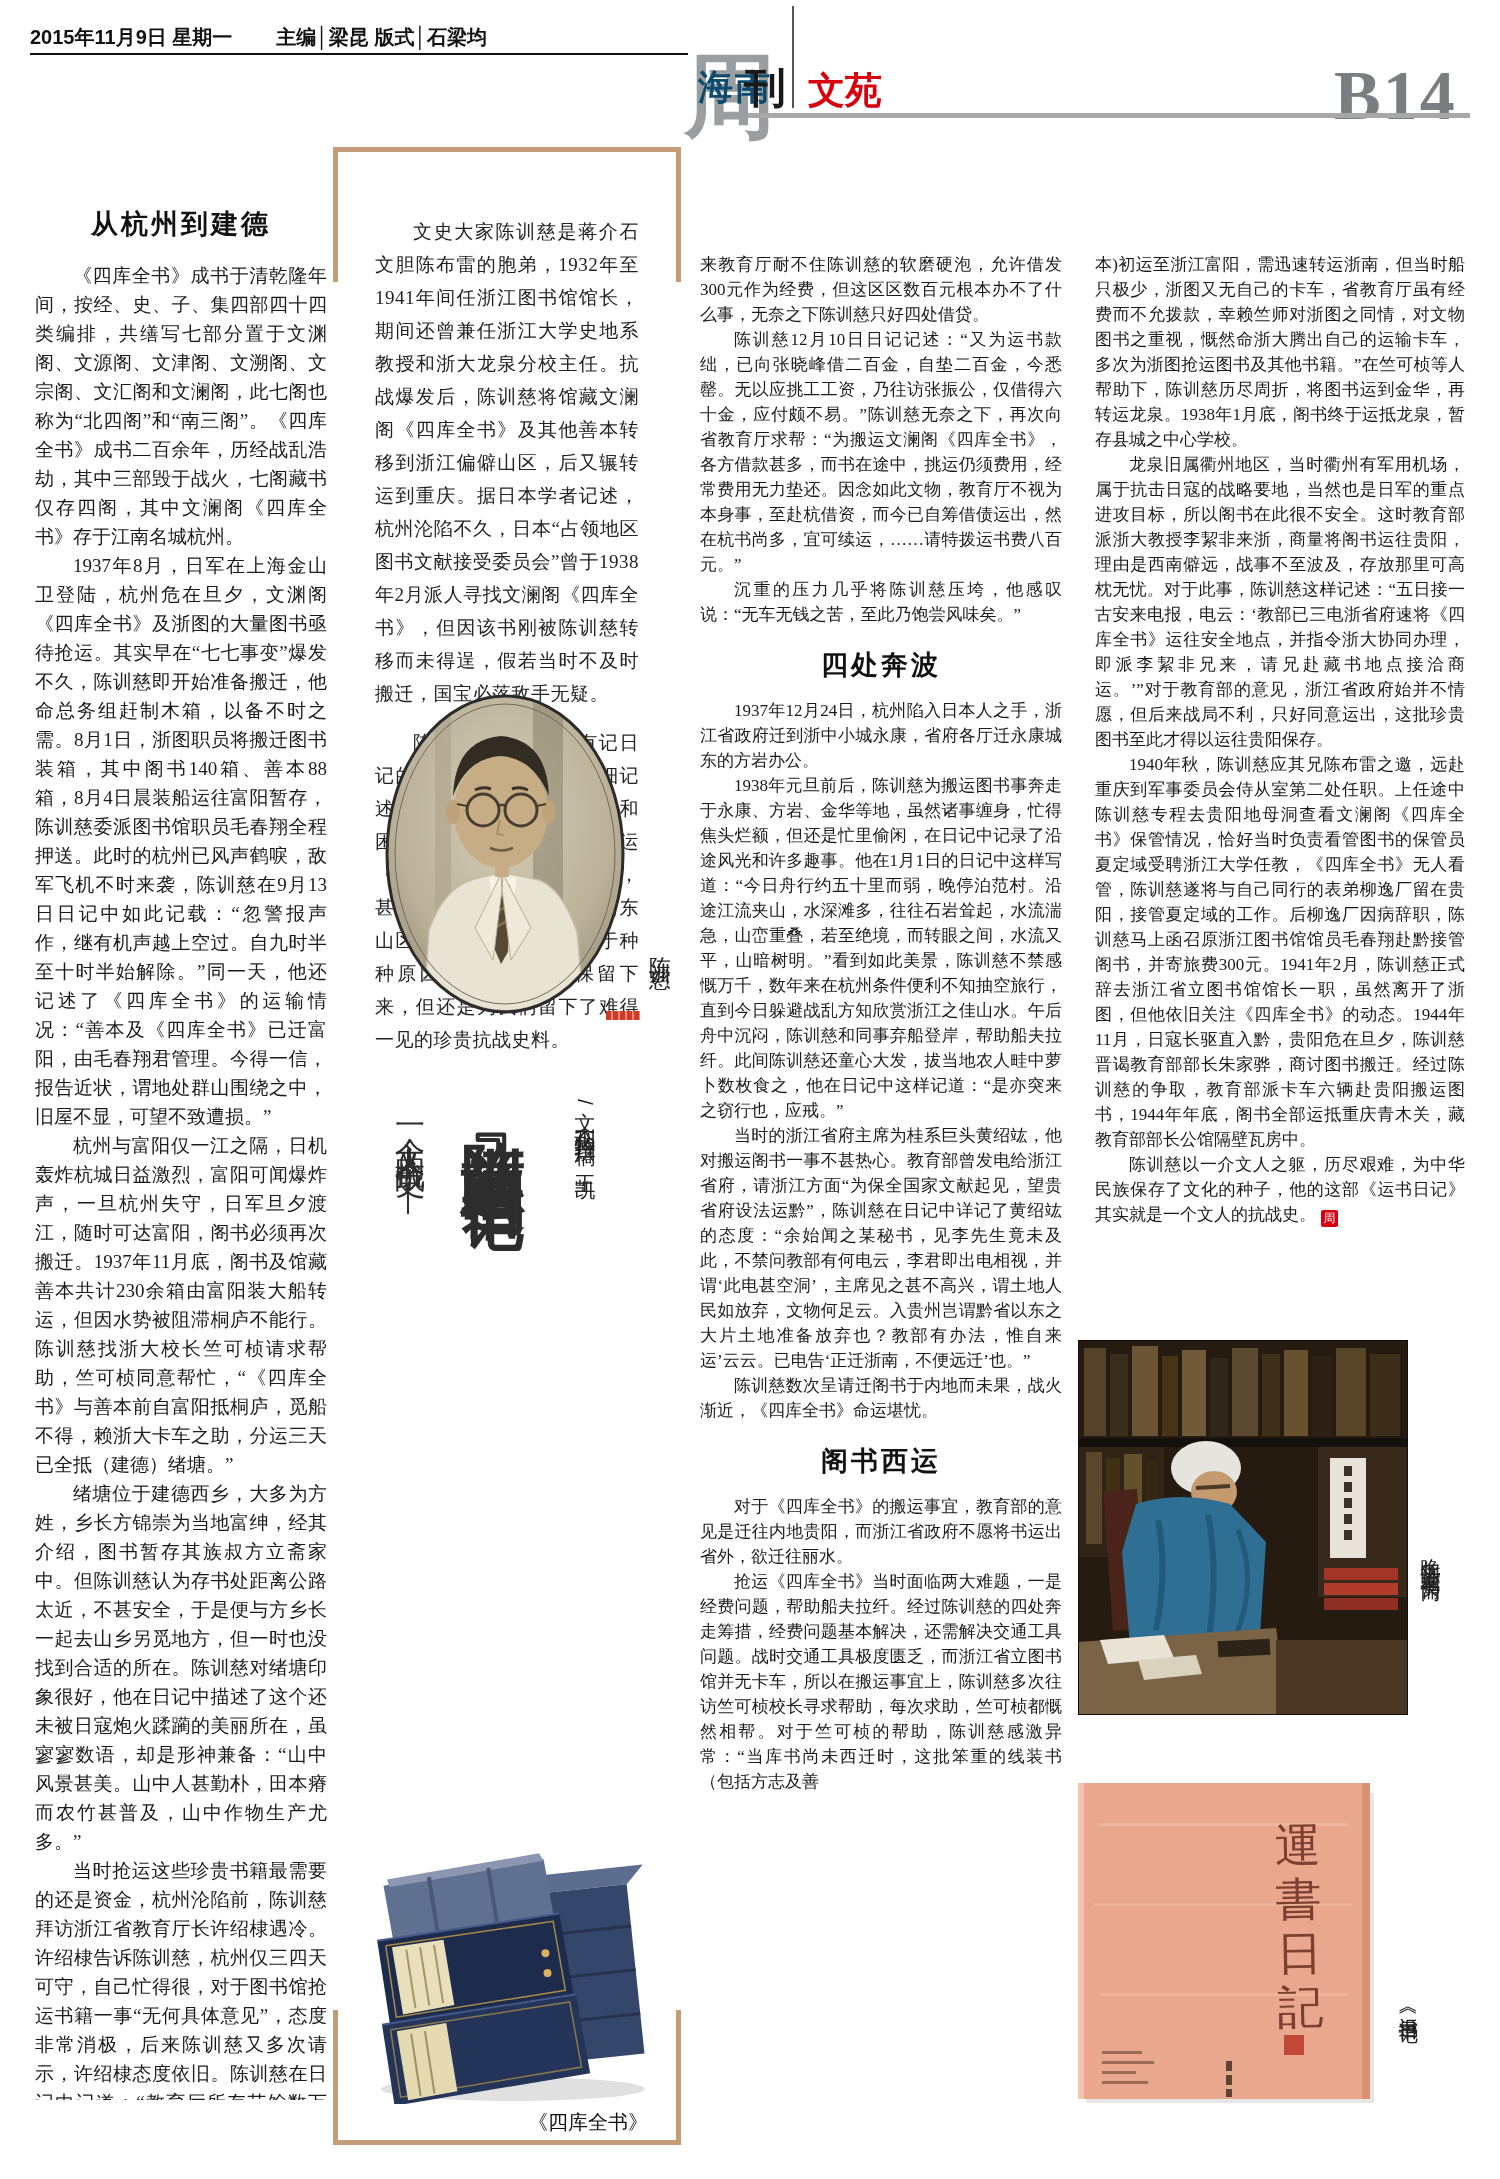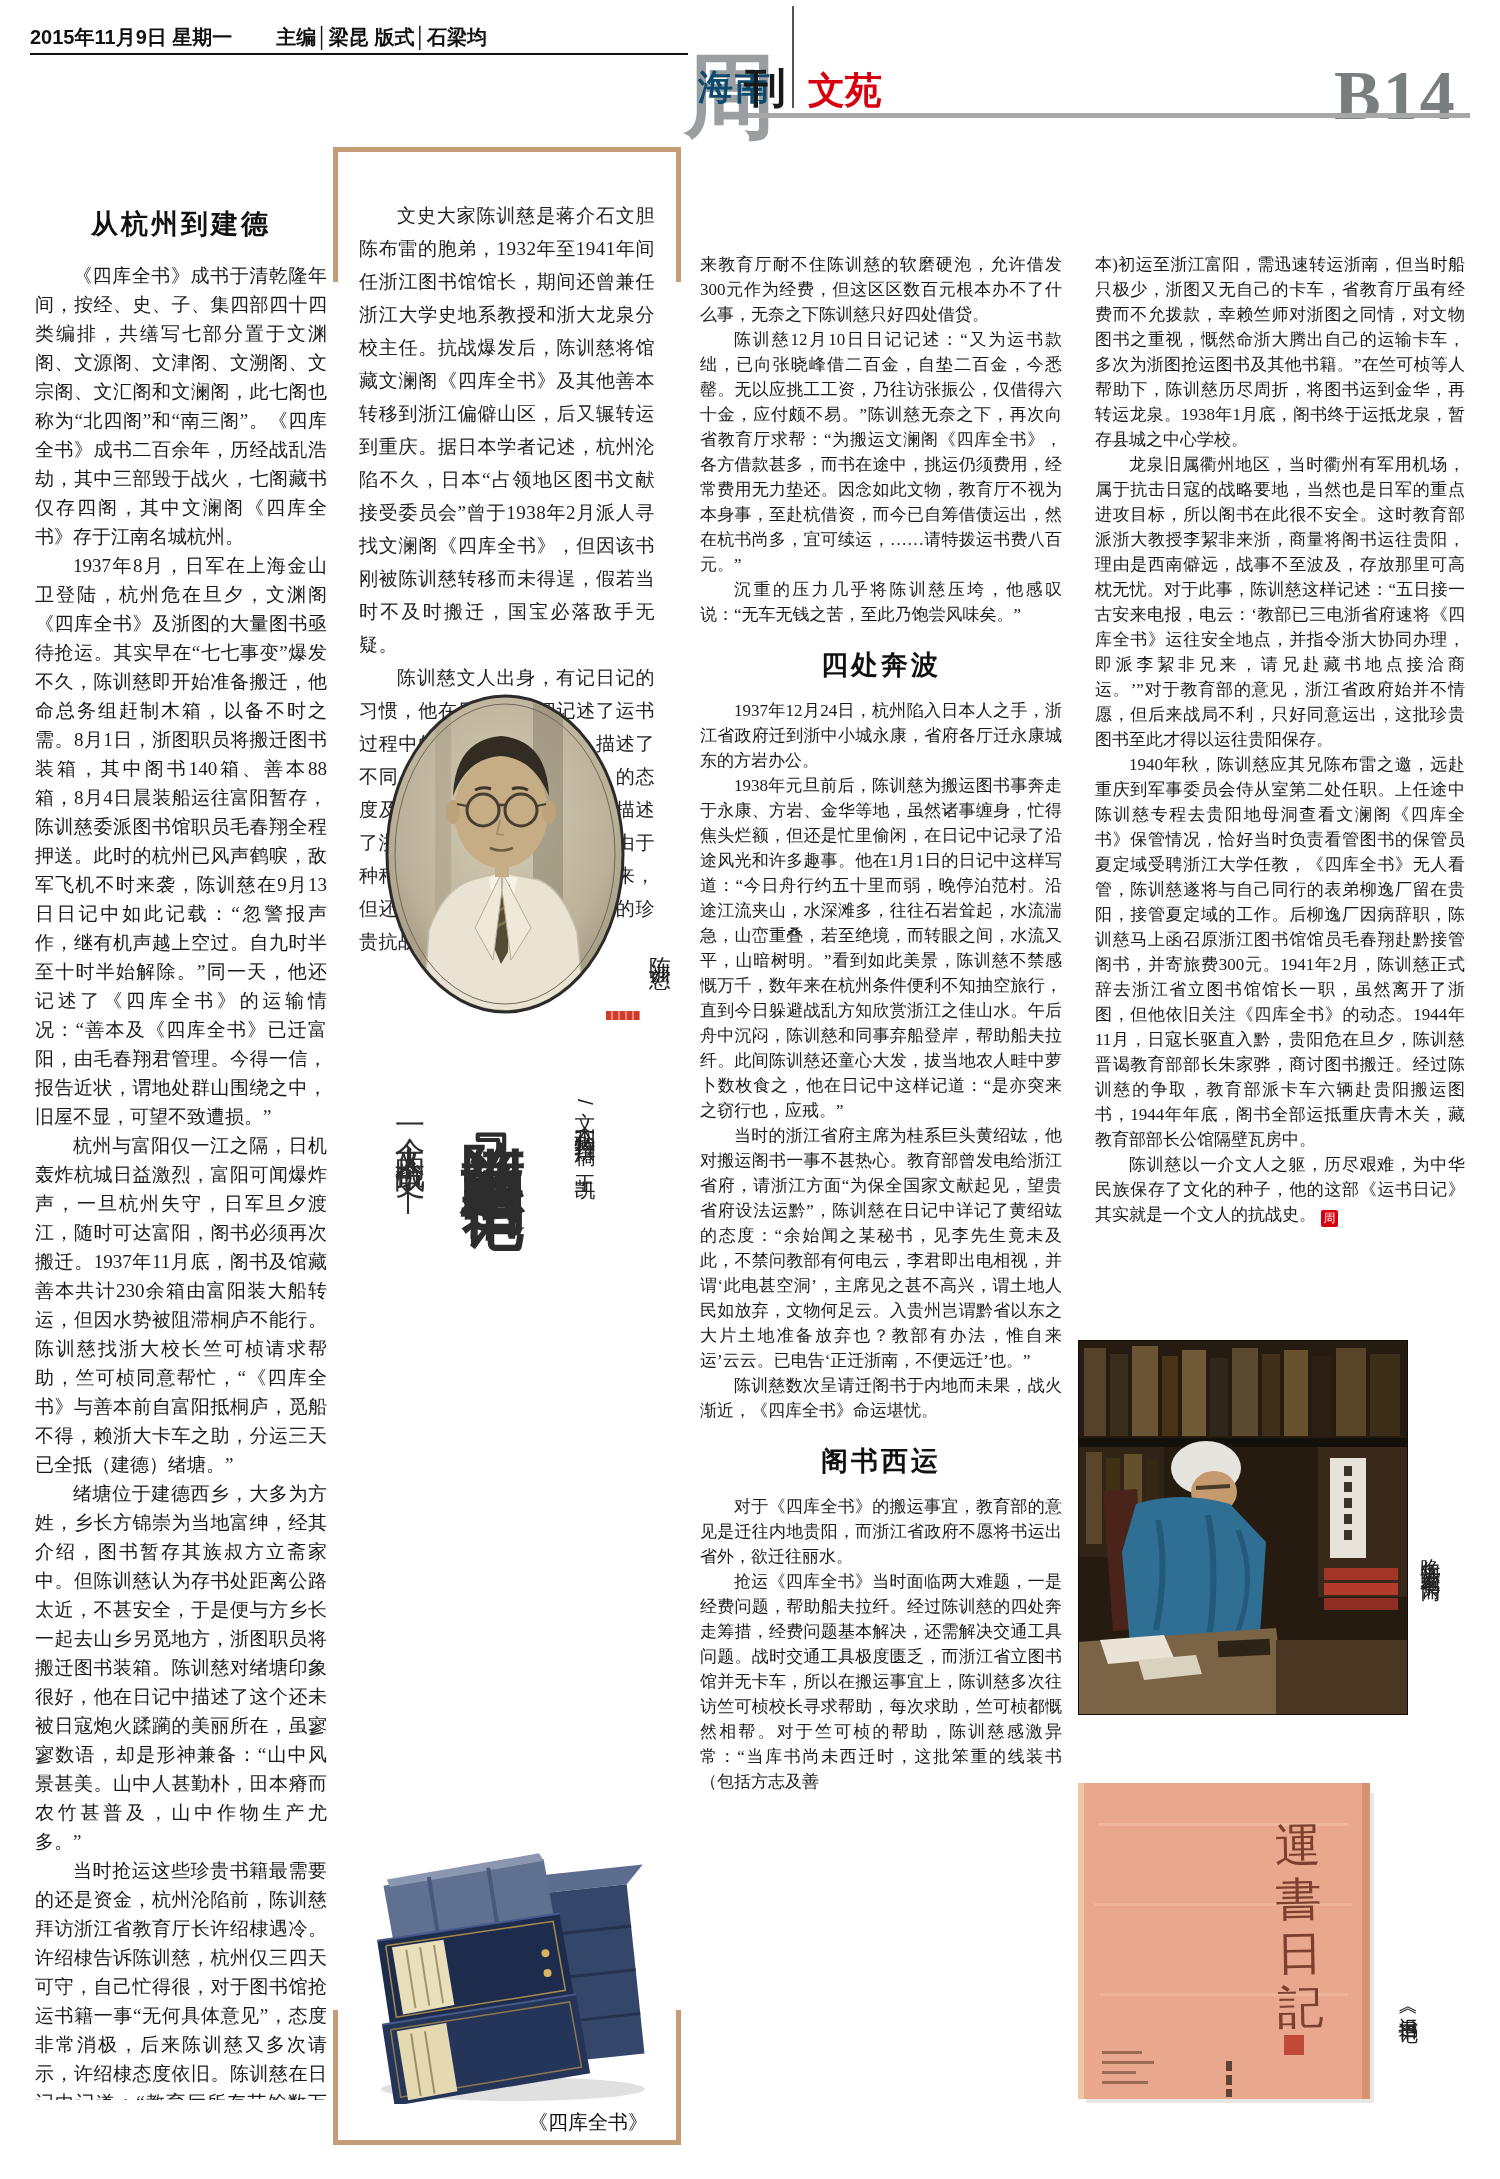--- a/index.html
+++ b/index.html
@@ -34,21 +34,21 @@
   .sec-head{font-family:"Liberation Sans","DejaVu Sans",sans-serif;font-weight:bold;font-size:27px;
             text-align:center;letter-spacing:3px;margin:26px 0 20px;color:#111;}
   .endmark{display:inline-block;width:17px;height:17px;background:#d6000f;color:#fff;border-radius:2px;
            font-family:"Liberation Sans","DejaVu Sans",sans-serif;font-size:12px;line-height:17px;
            text-align:center;margin-left:5px;vertical-align:-2px;text-indent:0;}
   
   #feature{left:333px;top:147px;width:348px;height:1998px;}
   .frame{position:absolute;background:#c59c78;}
   #intro{position:absolute;left:26px;top:52px;width:296px;text-align:justify;
          font-size:19px;line-height:33px;letter-spacing:0.5px;color:#222;}
-  #intro p{margin:0;text-indent:2em;font-family:Liberation Serif, serif;}
+  #intro p{margin:16px;text-indent:2em;font-family:Liberation Serif, serif;}
   .v-text{writing-mode:vertical-rl;}
   #portrait-caption{position:absolute;left:312px;top:792px;font-size:22px;letter-spacing:6px;color:#222;}
   #credit-mark{position:absolute;left:273px;top:864px;width:34px;height:9px;
                background:repeating-linear-gradient(90deg,#cf3a2a 0 5px,#e98b77 5px 7px);}
   #byline{position:absolute;left:238px;top:948px;height:300px;font-size:21px;letter-spacing:4px;color:#222;
           font-family:"Liberation Sans","DejaVu Sans",sans-serif;}
   #main-title{position:absolute;left:118px;top:942px;height:740px;font-size:64px;font-weight:bold;
           letter-spacing:6px;color:#2d2d2d;font-family:"Liberation Sans","DejaVu Sans",sans-serif;}
   #sub-title{position:absolute;left:56px;top:962px;height:420px;font-size:30px;letter-spacing:5px;color:#2d2d2d;
           font-family:"Liberation Sans","DejaVu Sans",sans-serif;}
@@ -77,21 +77,21 @@
   <div class="section-name" style="color:#d6000f">文苑</div>
   <div class="page-no">B14</div>
   <div class="mast-rule"></div>
 
   <div id="col1" class="col">
     <div class="col-head">从杭州到建德</div>
     <div>
         <p class="">《四库全书》成书于清乾隆年间，按经、史、子、集四部四十四类编排，共缮写七部分置于文渊阁、文源阁、文津阁、文溯阁、文宗阁、文汇阁和文澜阁，此七阁也称为“北四阁”和“南三阁”。《四库全书》成书二百余年，历经战乱浩劫，其中三部毁于战火，七阁藏书仅存四阁，其中文澜阁《四库全书》存于江南名城杭州。</p>
         <p class="">1937年8月，日军在上海金山卫登陆，杭州危在旦夕，文渊阁《四库全书》及浙图的大量图书亟待抢运。其实早在“七七事变”爆发不久，陈训慈即开始准备搬迁，他命总务组赶制木箱，以备不时之需。8月1日，浙图职员将搬迁图书装箱，其中阁书140箱、善本88箱，8月4日晨装船运往富阳暂存，陈训慈委派图书馆职员毛春翔全程押送。此时的杭州已风声鹤唳，敌军飞机不时来袭，陈训慈在9月13日日记中如此记载：“忽警报声作，继有机声越上空过。自九时半至十时半始解除。”同一天，他还记述了《四库全书》的运输情况：“善本及《四库全书》已迁富阳，由毛春翔君管理。今得一信，报告近状，谓地处群山围绕之中，旧屋不显，可望不致遭损。”</p>
         <p class="">杭州与富阳仅一江之隔，日机轰炸杭城日益激烈，富阳可闻爆炸声，一旦杭州失守，日军旦夕渡江，随时可达富阳，阁书必须再次搬迁。1937年11月底，阁书及馆藏善本共计230余箱由富阳装大船转运，但因水势被阻滞桐庐不能行。陈训慈找浙大校长竺可桢请求帮助，竺可桢同意帮忙，“《四库全书》与善本前自富阳抵桐庐，觅船不得，赖浙大卡车之助，分运三天已全抵（建德）绪塘。”</p>
-        <p class="">绪塘位于建德西乡，大多为方姓，乡长方锦崇为当地富绅，经其介绍，图书暂存其族叔方立斋家中。但陈训慈认为存书处距离公路太近，不甚安全，于是便与方乡长一起去山乡另觅地方，浙图职员将搬迁图书装箱。陈训慈对绪塘印象很好，他在日记中描述了这个还未被日寇炮火蹂躏的美丽所在，虽寥寥数语，却是形神兼备：“山中风景甚美。山中人甚勤朴，田本瘠而农竹甚普及，山中作物生产尤多。”</p>
+        <p class="">绪塘位于建德西乡，大多为方姓，乡长方锦崇为当地富绅，经其介绍，图书暂存其族叔方立斋家中。但陈训慈认为存书处距离公路太近，不甚安全，于是便与方乡长一起去山乡另觅地方，但一时也没找到合适的所在。陈训慈对绪塘印象很好，他在日记中描述了这个还未被日寇炮火蹂躏的美丽所在，虽寥寥数语，却是形神兼备：“山中风景甚美。山中人甚勤朴，田本瘠而农竹甚普及，山中作物生产尤多。”</p>
         <p class="">当时抢运这些珍贵书籍最需要的还是资金，杭州沦陷前，陈训慈拜访浙江省教育厅长许绍棣遇冷。许绍棣告诉陈训慈，杭州仅三四天可守，自己忙得很，对于图书馆抢运书籍一事“无何具体意见”，态度非常消极，后来陈训慈又多次请示，许绍棣态度依旧。陈训慈在日记中记道：“教育厅所存节馀数万金（其中图书馆本年度临经费四千元）皆扣不发，今急用搬迁书避难之际，何以墨守官家之不肯负责之办法，置重要图书设备之安全不理，真令人感愤极也。”后</p>
       </div>
   </div>
 
   <div id="feature" class="abs">
     <div class="frame" style="left:0;top:0;width:348px;height:5px;"></div>
     <div class="frame" style="left:0;top:0;width:5px;height:135px;"></div>
     <div class="frame" style="right:0;top:0;width:5px;height:135px;"></div>
     <div class="frame" style="left:0;bottom:0;width:348px;height:5px;"></div>
     <div class="frame" style="left:0;bottom:0;width:5px;height:135px;"></div>

